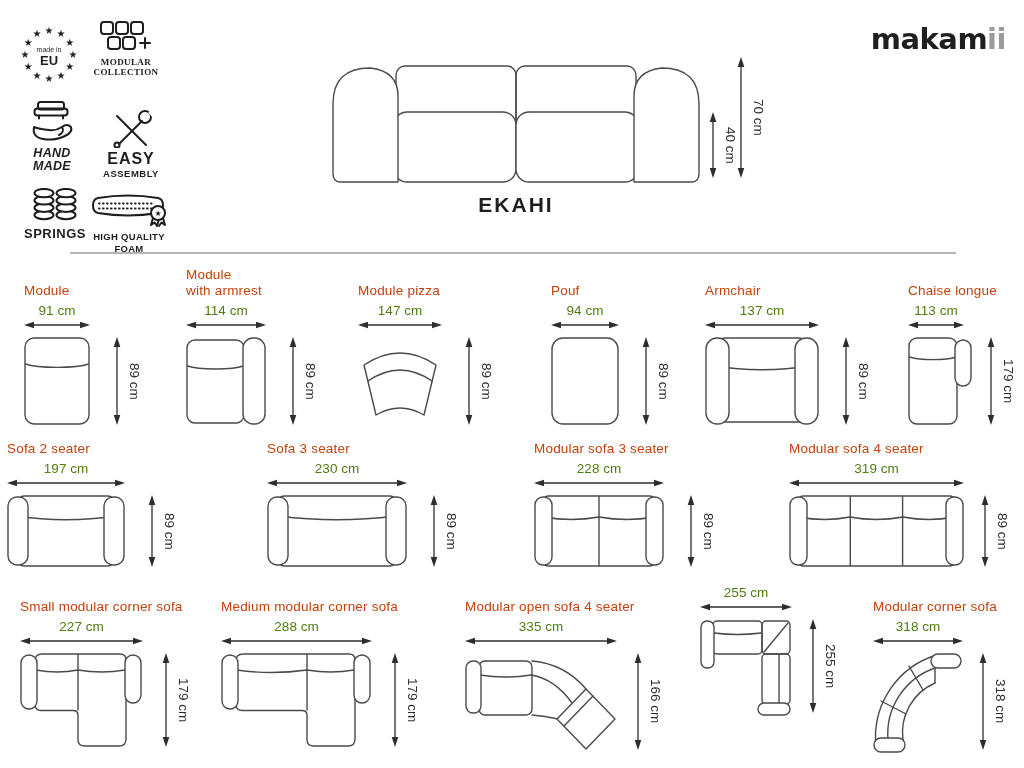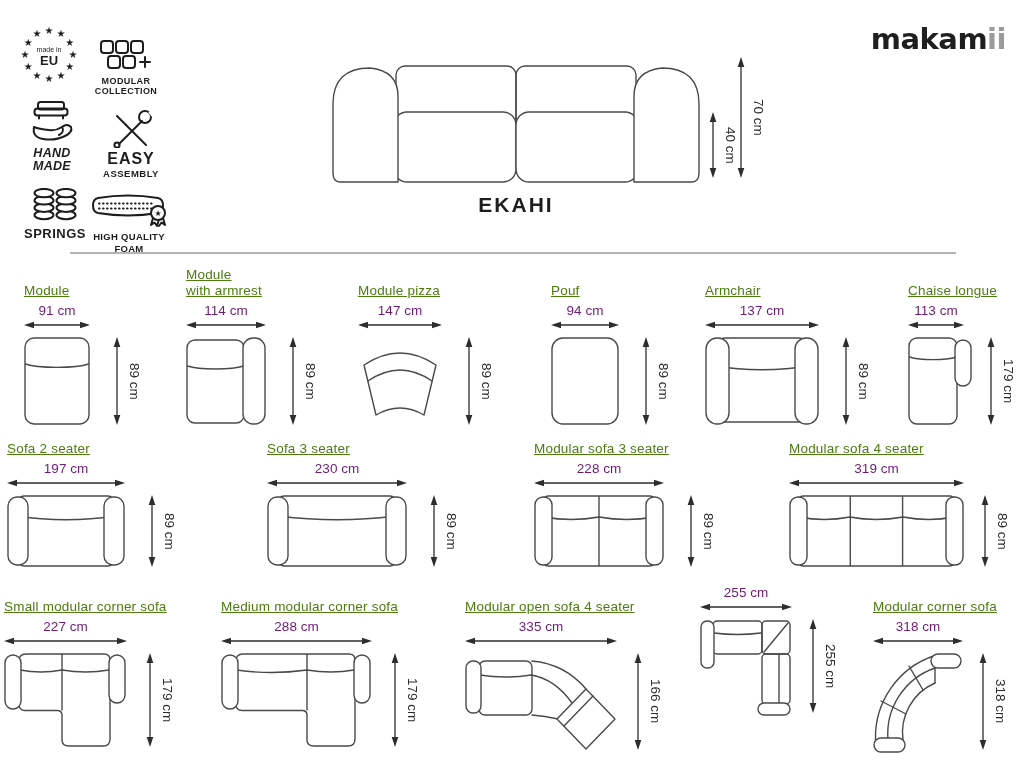--- a/index.html
+++ b/index.html
@@ -15,24 +15,24 @@
     fill:none;stroke:#1d1d1d;stroke-width:2;stroke-linejoin:round;stroke-linecap:round;}
   svg.ic .fl{fill:#1d1d1d;stroke:none;}
   svg.ic .wf{fill:#ffffff;stroke:#1d1d1d;stroke-width:2;}
   svg.ic .gap{stroke:#ffffff;fill:none;}
   svg.ic text{stroke:none;}
   .badge{position:absolute;display:flex;flex-direction:column;align-items:center;text-align:center;color:#1d1d1d;}
   .badge .t1{font-weight:700;}
   
   .cell{position:absolute;}
   .plabel{height:34px;display:flex;flex-direction:column;justify-content:flex-end;
-          font-size:13.5px;color:#4d7c0f;line-height:1.2;letter-spacing:.2px;text-decoration:underline;}
+          font-size:13.5px;color:#c2410c;line-height:1.2;letter-spacing:.2px;}
   .plabel span{display:block;white-space:nowrap;}
   .hdim{display:flex;flex-direction:column;align-items:center;gap:2px;margin-top:4px;}
-  .dimtext{font-size:13.5px;color:#701a75;white-space:nowrap;}
+  .dimtext{font-size:13.5px;color:#4d7c0f;white-space:nowrap;}
   .body{display:flex;align-items:flex-start;}
   .draw{margin-top:7px;}
   .vdim{display:flex;align-items:center;margin-top:7px;margin-left:22px;}
   .vtext{writing-mode:vertical-rl;font-size:13.5px;color:#2b2b2b;margin-left:5px;white-space:nowrap;}
   .harrow,.varrow{display:block;line-height:0;}
   
   #logo{position:absolute;top:22px;right:18px;font-size:29px;font-weight:700;
         letter-spacing:-0.5px;color:#1f1f1f;font-family:"DejaVu Sans",sans-serif;}
   #logo .accent{color:#9b9b9b;}
   #hero-title{position:absolute;left:330px;width:372px;top:193px;text-align:center;
@@ -57,21 +57,21 @@
       <text class="fl" x="9.2" y="46">★</text>
         <text class="fl" x="6" y="34">★</text>
       <text class="fl" x="9.2" y="22">★</text>
         <text class="fl" x="18" y="13.4">★</text>
     </g>
     <text class="fl" x="30" y="28" font-size="7" text-anchor="middle">made in</text>
     <text class="fl" x="30" y="41" font-size="13" font-weight="bold" text-anchor="middle">EU</text>
   </svg>
 </div>
 
-<div class="badge" style="left:94px;top:40px;width:64px;">
+<div class="badge" style="left:94px;top:21px;width:64px;font-family:Liberation Serif, serif;">
   <svg class="ic" width="54" height="32" viewBox="0 0 54 32">
     <rect x="2" y="1" width="12" height="12" rx="3"></rect>
       <rect x="17" y="1" width="12" height="12" rx="3"></rect>
       <rect x="32" y="1" width="12" height="12" rx="3"></rect>
     <rect x="9" y="16" width="12" height="12" rx="3"></rect>
       <rect x="24" y="16" width="12" height="12" rx="3"></rect>
     <path d="M41,22 H51 M46,17 V27"></path>
   </svg>
   <div class="t1" style="font-size:9px;margin-top:4px;letter-spacing:.4px;">
     <span>MODULAR</span><br>
@@ -457,21 +457,21 @@
       <div class="varrow"><svg width="10" height="72" viewBox="0 0 10 72">
             <line x1="5" y1="4" x2="5" y2="68" stroke="#2d2d2d" stroke-width="1.3"></line>
             <polygon fill="#2d2d2d" points="5,0 1.7,10 8.3,10"></polygon>
             <polygon fill="#2d2d2d" points="5,72 1.7,62 8.3,62"></polygon>
           </svg></div>
       <div class="vtext">89 cm</div>
     </div>
   </div>
 </div>
 
-<div class="cell" style="left:4px;top:581px;">
+<div class="cell" style="left:20px;top:581px;">
   <div class="plabel">
       <span>Small modular corner sofa</span>
     </div>
   <div class="hdim" style="width:123px">
     <div class="dimtext">227 cm</div>
     <div class="harrow"><svg width="123" height="10" viewBox="0 0 123 10">
           <line x1="4" y1="5" x2="119" y2="5" stroke="#2d2d2d" stroke-width="1.3"></line>
           <polygon fill="#2d2d2d" points="0,5 10,1.7 10,8.3"></polygon>
           <polygon fill="#2d2d2d" points="123,5 113,1.7 113,8.3"></polygon>
         </svg></div>

